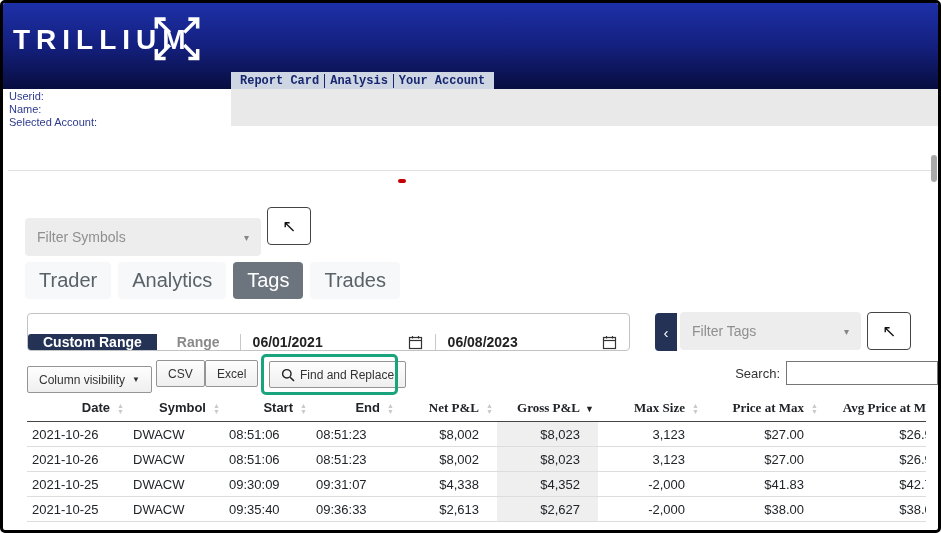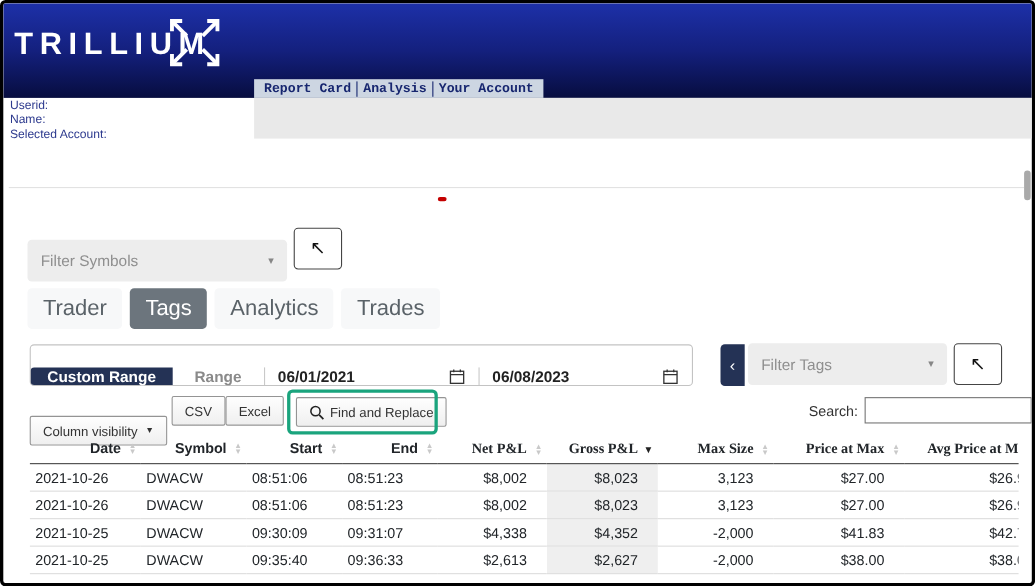--- a/index.html
+++ b/index.html
@@ -53,21 +53,21 @@
   .seg-date + .seg-date {border-left:1px solid #c9c9c9;}
   .seg-date .cal {margin-left:auto; display:flex; cursor:pointer;}
   .collapse-btn {position:absolute; left:652px; top:310px; width:22px; height:38px; background:#243255; color:#fff;
                  border-radius:4px 0 0 4px; display:flex; align-items:center; justify-content:center;
                  font-size:15px; cursor:pointer;}
 
   
   .tb-btn {position:absolute; height:27px; box-sizing:border-box; border:1px solid #949494; border-radius:2px;
            background:linear-gradient(#fefefe,#efefef); font-size:12px; color:#333; display:flex;
            align-items:center; justify-content:center; gap:5px; padding:0 11px; cursor:pointer; font-family:inherit;}
-  .btn-colvis {left:24px; top:375px;}
+  .btn-colvis {left:24px; top:363px;}
   .btn-colvis .caret {font-size:8px; color:#333; margin-left:2px;}
   .btn-csv {left:153px; top:357px;}
   .btn-excel {left:202px; top:357px;}
   .btn-findrep {left:266px; top:358px;}
   .hl-box {position:absolute; left:258px; top:351px; width:137px; height:41px; border:3px solid #1aa47d;
            border-radius:5px; box-sizing:border-box; pointer-events:none;}
   .search-wrap {position:absolute; right:0; top:358px; display:flex; align-items:center; gap:6px;
                 font-size:13px; color:#333;}
   .search-wrap input {width:152px; height:24px; border:1px solid #767676; font-size:13px; padding:0 4px;
                       box-sizing:border-box; outline:none; font-family:inherit;}
@@ -126,22 +126,22 @@
   <div class="select filter-symbols">
     <span>Filter Symbols</span>
     <span class="caret">▾</span>
   </div>
   <div class="nw-btn nw1">
     <span>↖</span>
   </div>
 
   <div class="tab-row">
     <button class="tab">Trader</button>
+    <button class="tab">Analytics</button>
     <button class="tab active">Tags</button>
-    <button class="tab">Analytics</button>
     <button class="tab">Trades</button>
   </div>
 
   <div class="range-group">
     <div class="seg seg-custom">Custom Range</div>
     <div class="seg seg-range">Range</div>
     <div class="seg seg-date">
       <span>06/01/2021</span>
       <span class="cal">
         <svg width="15" height="15" viewBox="0 0 15 15">

